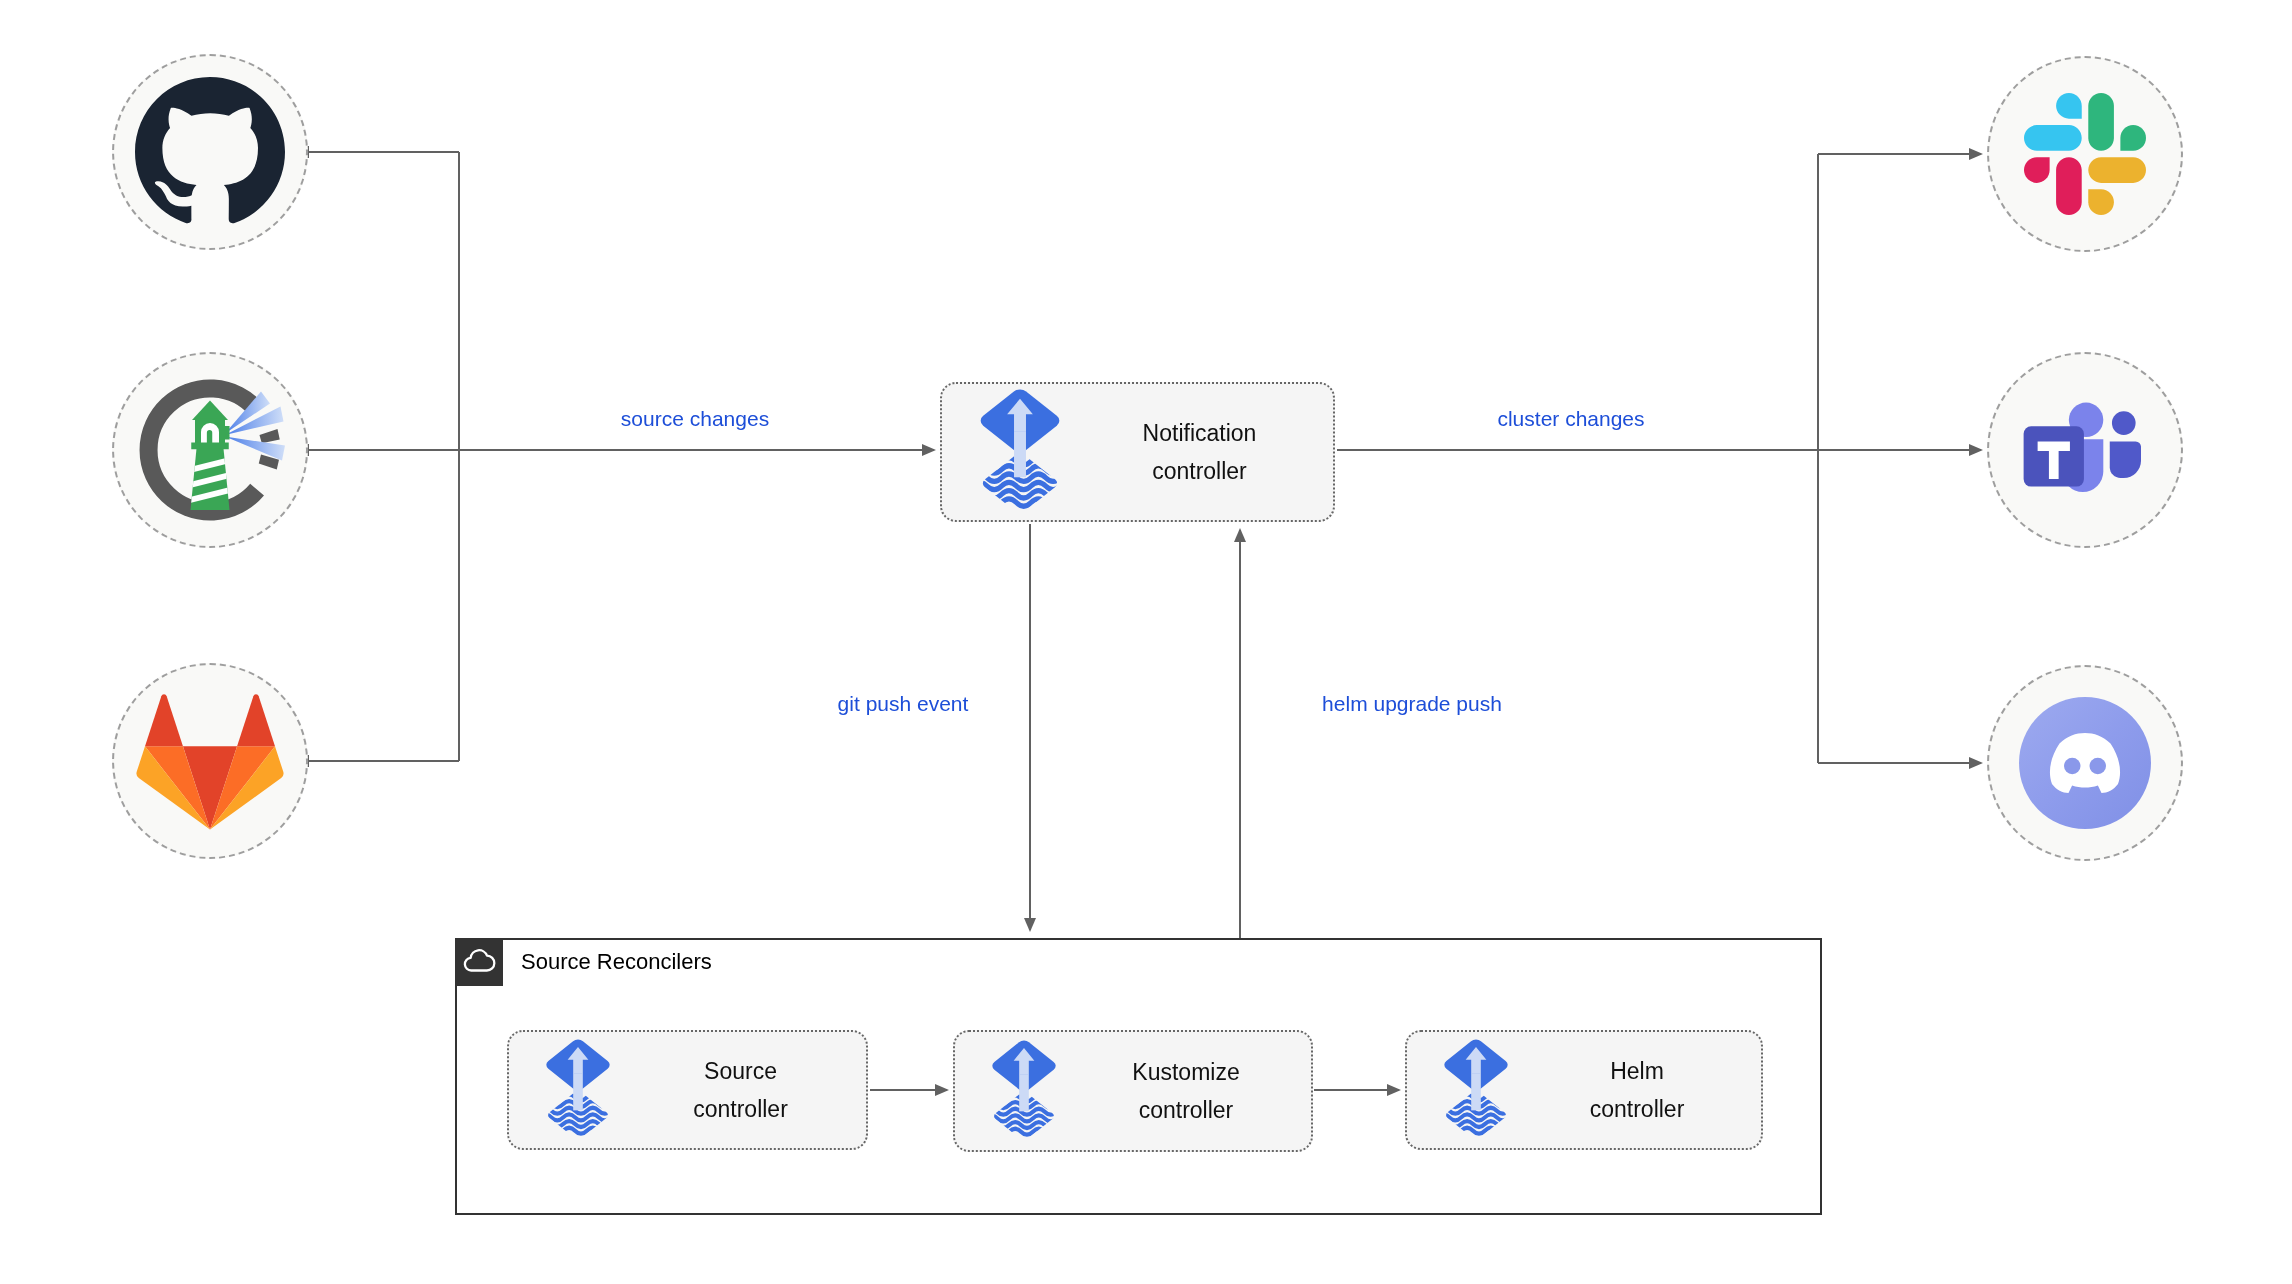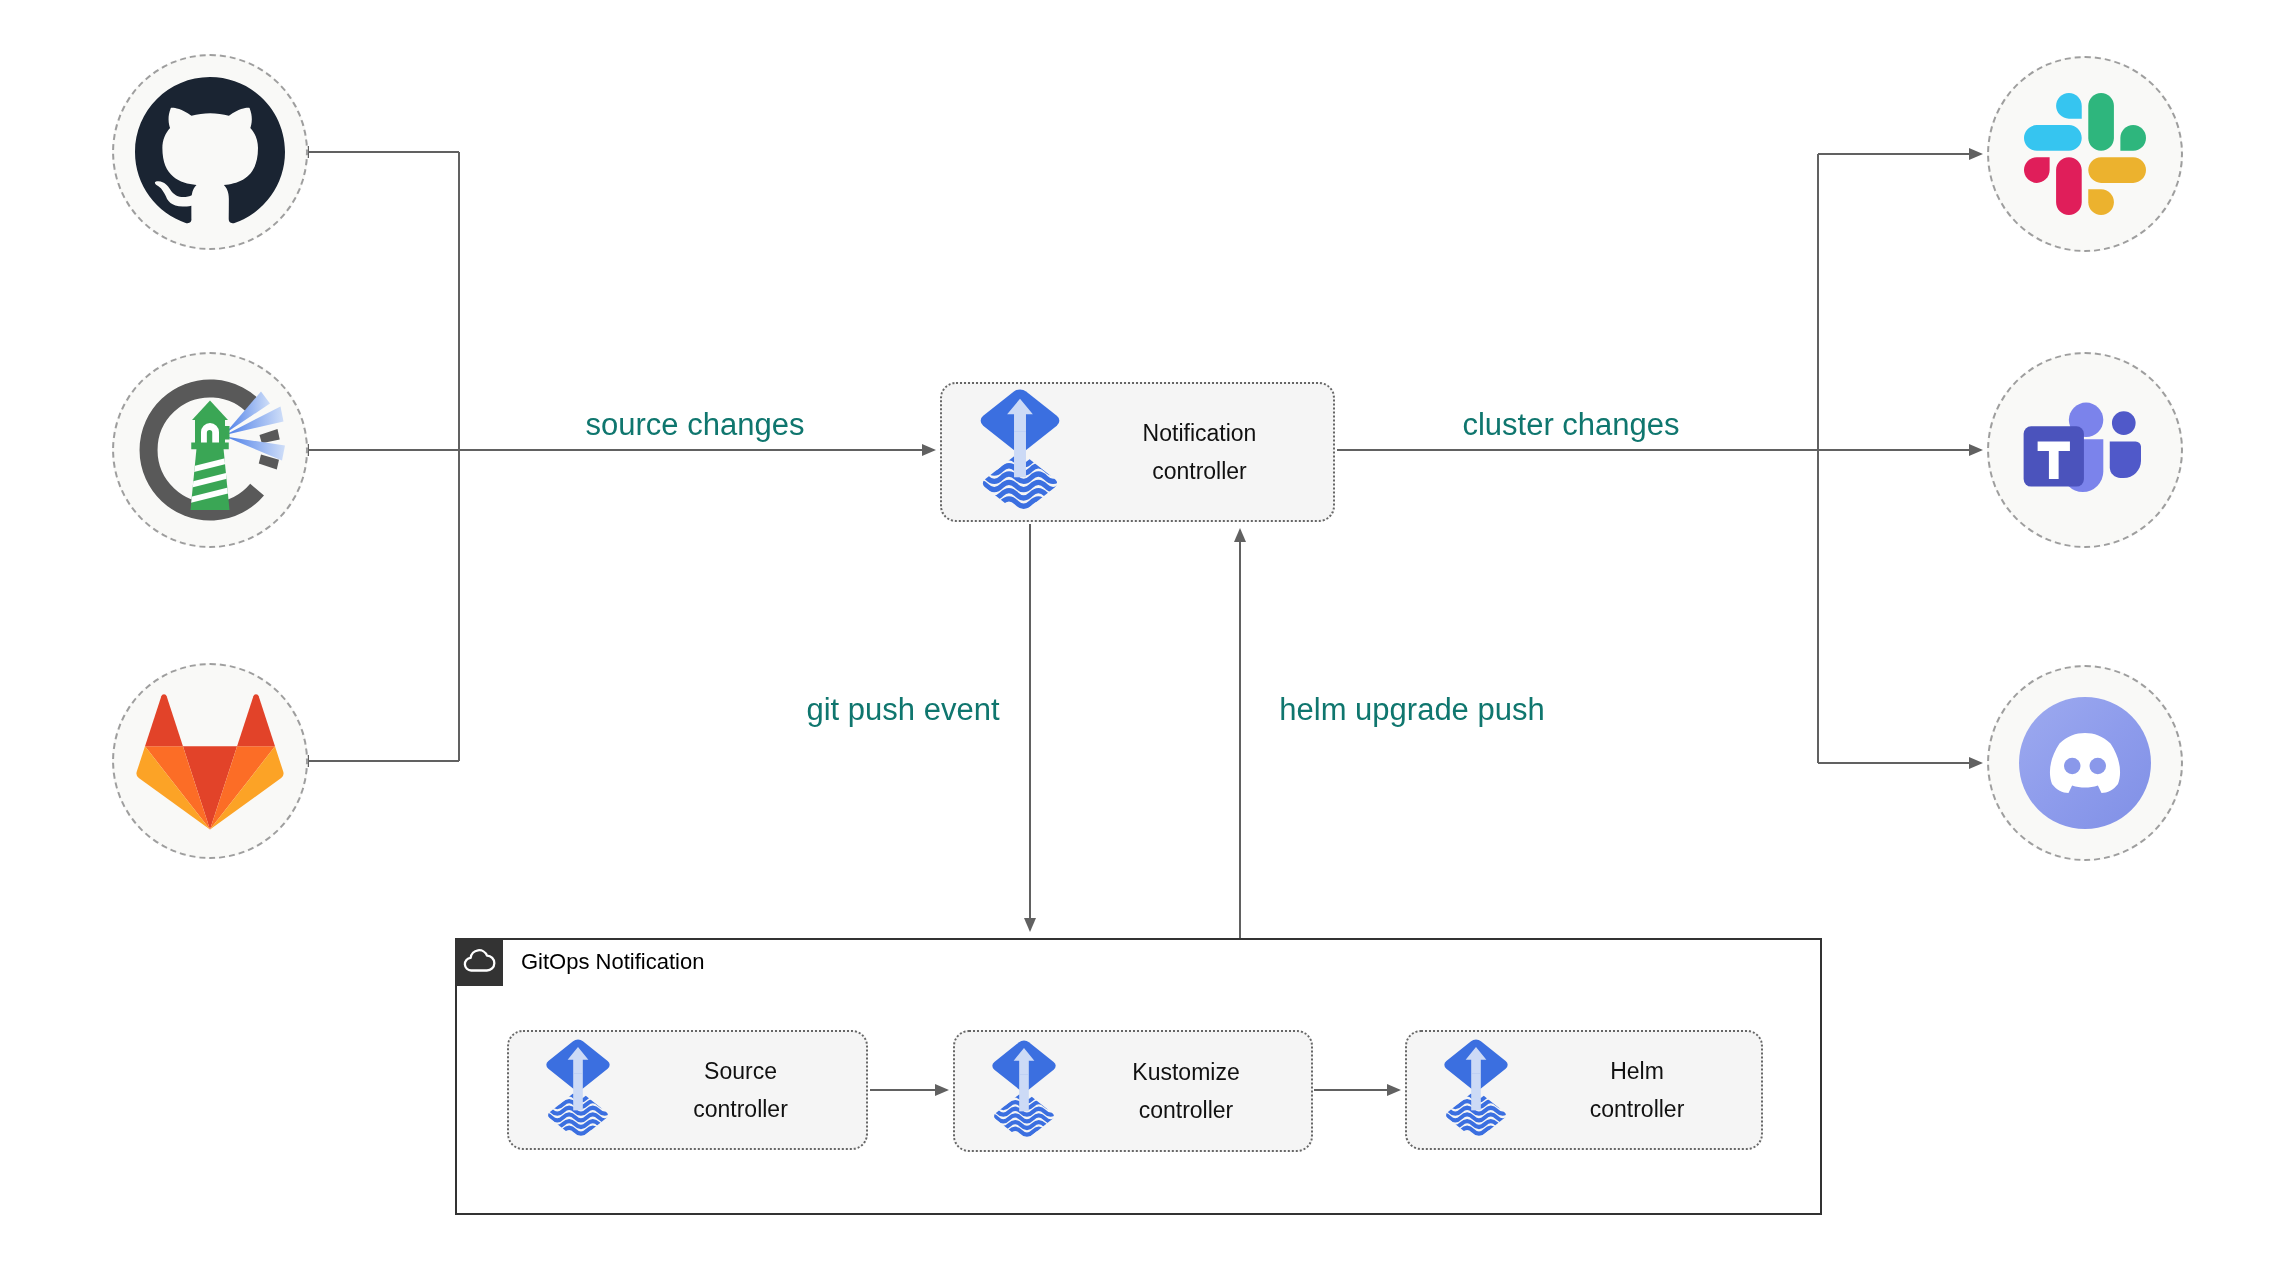--- a/index.html
+++ b/index.html
@@ -19,21 +19,21 @@
     border:2px dotted #666666;border-radius:16px;background:#f5f5f5;
     display:flex;align-items:center;
   }
   .box .flux-slot{flex:0 0 auto;margin-left:32px;display:flex;align-items:center;}
   .box .label-wrap{flex:1 1 auto;display:flex;justify-content:center;}
   .box .label{
     width:min-content;text-align:center;font-size:23px;line-height:38px;color:#111111;
   }
   .edge-label{
     position:absolute;transform:translateX(-50%);white-space:nowrap;
-    font-size:31px;color:#0f766e;z-index:3;
+    font-size:21px;color:#1d4ed8;z-index:3;
   }
   .group{
     position:absolute;left:455px;top:938px;width:1367px;height:277px;
     box-sizing:border-box;border:2px solid #333333;background:transparent;z-index:1;
   }
   .group-header{
     position:absolute;left:-2px;top:-2px;display:flex;align-items:center;
   }
   .group-badge{
     width:48px;height:48px;background:#333333;flex:0 0 auto;
@@ -201,21 +201,21 @@
     </svg>
   </div>
 
   <div class="group">
     <div class="group-header">
       <span class="group-badge">
         <svg width="34" height="34" viewBox="0 0 24 24">
           <path d="M6.5 18 a4.5 4.5 0 0 1 -0.4 -8.98 a6 6 0 0 1 11.54 -1.52 A4.5 4.5 0 0 1 17.5 18 Z" fill="none" stroke="#ffffff" stroke-width="1.6" stroke-linejoin="round"></path>
         </svg>
       </span>
-      <span class="group-label">GitOps Notification</span>
+      <span class="group-label">Source Reconcilers</span>
     </div>
   </div>
 
   <div class="box" style="left:507px;top:1030px;width:361px;height:120px;">
     <span class="flux-slot">
         <svg width="74" height="110" viewBox="0 0 100 148">
     <defs>
             <clipPath id="wclip-1">
       <rect x="-26" y="-26" width="52" height="52" rx="6" transform="scale(1.18 0.94) rotate(45)"></rect>
     </clipPath>

